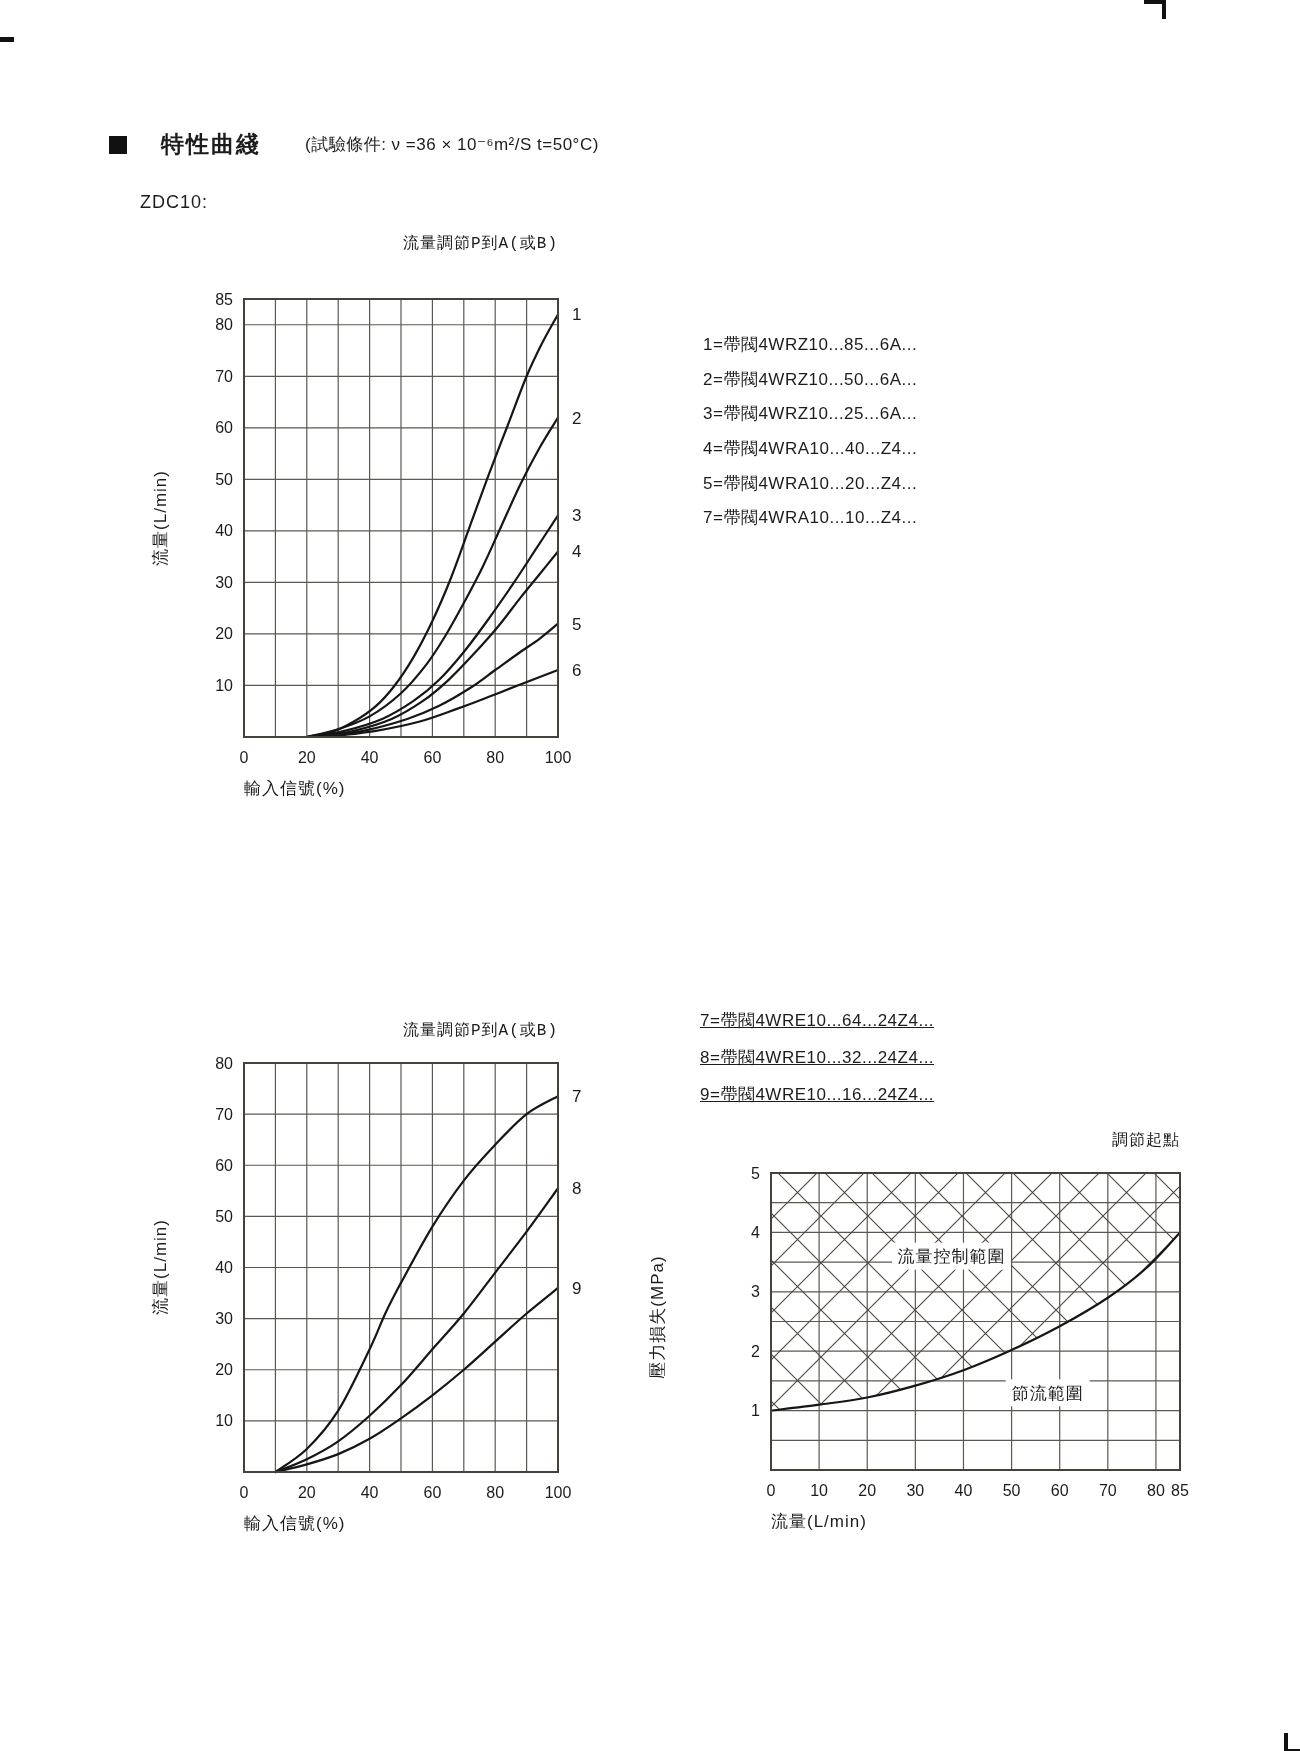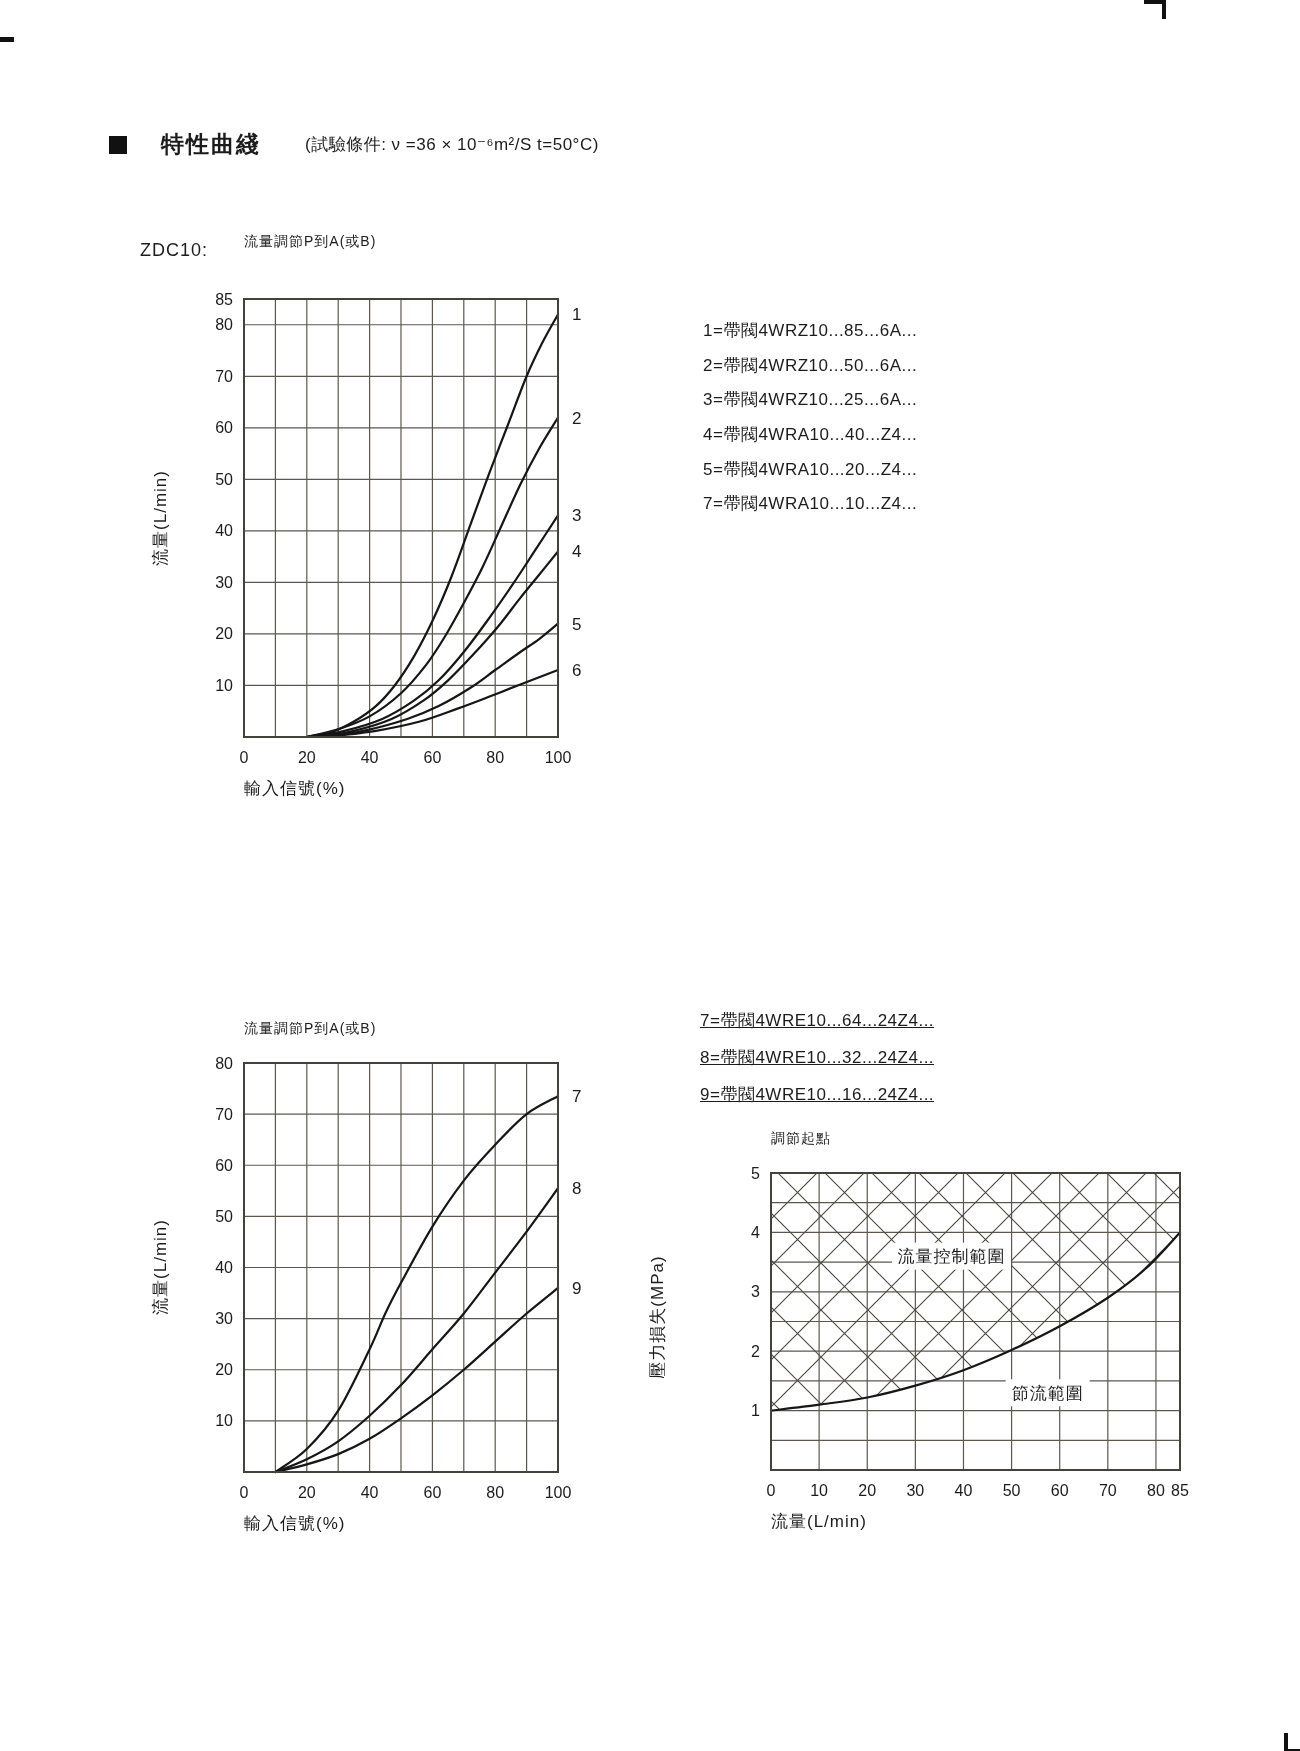--- a/index.html
+++ b/index.html
@@ -11,24 +11,24 @@
   .abs{position:absolute;}
   
   .mark{position:absolute;background:#111;}
   .corner-tr{position:absolute;width:18px;height:15px;border-top:4px solid #111;border-right:4px solid #111;}
   .corner-br{position:absolute;width:15px;height:16px;border-left:4px solid #111;border-bottom:4px solid #111;}
   
   .header{left:109px;top:129px;display:flex;align-items:center;gap:24px;}
   .hdr-square{width:18px;height:18px;background:#111;margin-right:10px;flex:0 0 auto;}
   .hdr-title{font-size:23px;font-weight:600;letter-spacing:2px;}
   .hdr-cond{font-size:17px;margin-left:20px;letter-spacing:0.5px;}
-  .section-label{left:140px;top:192px;font-size:18px;letter-spacing:1px;margin-top:48px;}
+  .section-label{left:140px;top:192px;font-size:18px;letter-spacing:1px;}
   
   .chart-wrap{position:absolute;}
-  .chart-title{position:absolute;text-align:left;font-size:14px;letter-spacing:1px;}
+  .chart-title{position:absolute;text-align:right;font-size:16px;letter-spacing:1px;font-family:Liberation Mono, monospace;}
   .xlabel{position:absolute;text-align:left;font-size:17px;letter-spacing:1px;}
   .vlabel{position:absolute;width:0;height:0;}
   .vlabel>span{position:absolute;display:block;transform:translate(-50%,-50%) rotate(-90deg);white-space:nowrap;font-size:17px;letter-spacing:1px;}
   svg{display:block;overflow:visible;}
   svg text{fill:#1c1c1c;}
   .tick{font-family:"Liberation Sans","DejaVu Sans",sans-serif;font-size:16px;}
   .slabel{font-family:"Liberation Sans","DejaVu Sans",sans-serif;font-size:17px;}
   .anno{font-family:"Liberation Sans","DejaVu Sans",sans-serif;font-size:17px;letter-spacing:1px;}
   
   .legend{position:absolute;display:flex;flex-direction:column;}
@@ -101,21 +101,21 @@
       <text x="93" y="308.38235294117646" text-anchor="end" class="tick">40</text>
       <text x="93" y="256.85294117647055" text-anchor="end" class="tick">50</text>
       <text x="93" y="205.3235294117647" text-anchor="end" class="tick">60</text>
       <text x="93" y="153.79411764705884" text-anchor="end" class="tick">70</text>
       <text x="93" y="102.26470588235293" text-anchor="end" class="tick">80</text>
       <text x="93" y="76.5" text-anchor="end" class="tick">85</text>
     </svg>
   <div class="xlabel" style="left:104px;top:549px;width:314px;">輸入信號(%)</div>
 </div>
 
-<div class="legend g1" style="left:703px;top:314px;align-items:center;">
+<div class="legend g1" style="left:703px;top:328px;align-items:center;">
     <div class="legend-item">1=帶閥4WRZ10...85...6A...</div>
     <div class="legend-item">2=帶閥4WRZ10...50...6A...</div>
     <div class="legend-item">3=帶閥4WRZ10...25...6A...</div>
     <div class="legend-item">4=帶閥4WRA10...40...Z4...</div>
     <div class="legend-item">5=帶閥4WRA10...20...Z4...</div>
     <div class="legend-item">7=帶閥4WRA10...10...Z4...</div>
   </div>
 
 <div class="chart-wrap" style="left:140px;top:1000px;width:500px;height:560px;">
   <div class="chart-title" style="left:104px;top:20px;width:314px;">流量調節P到A(或B)</div>

